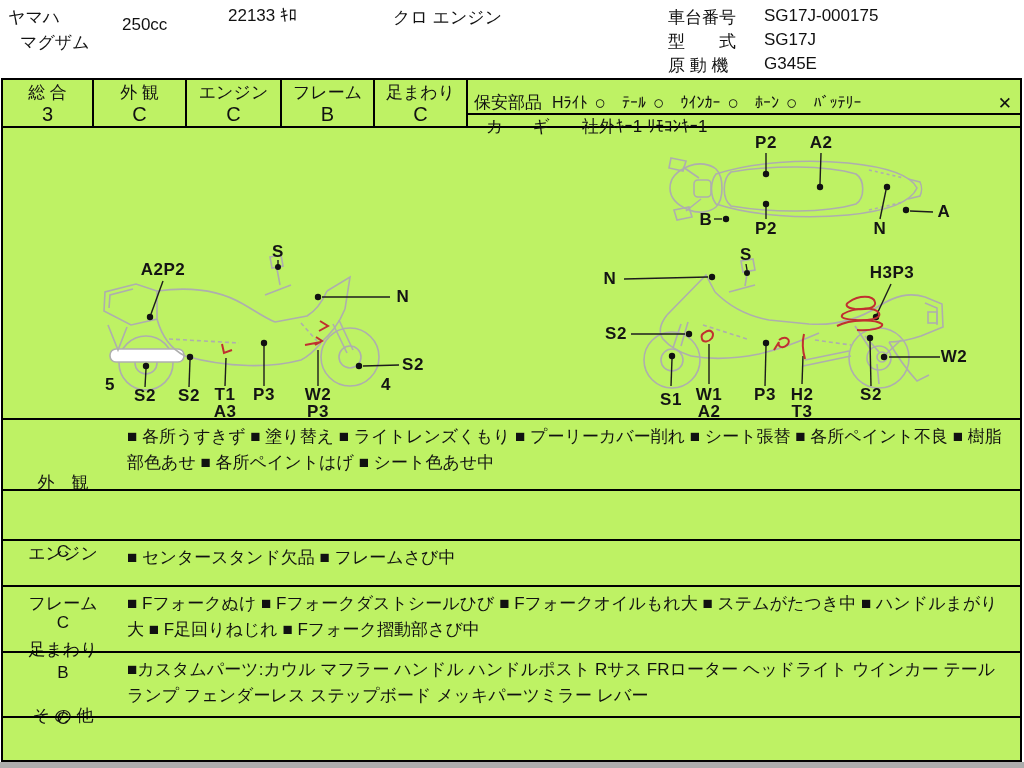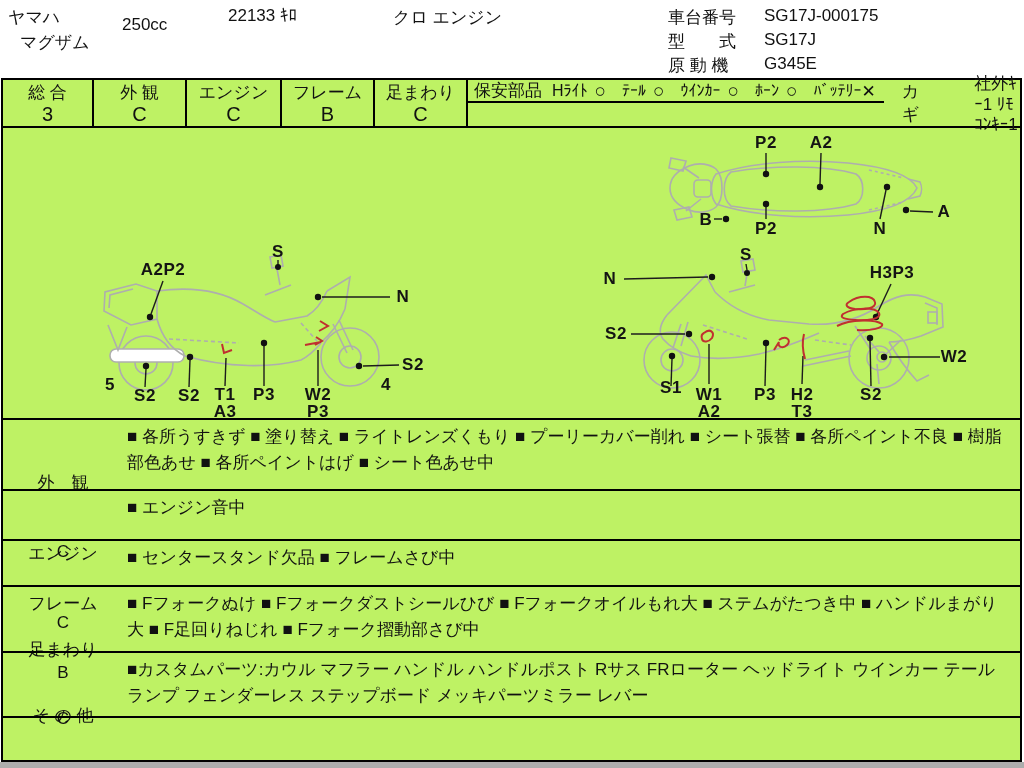--- a/index.html
+++ b/index.html
@@ -33,21 +33,21 @@
   }
   
   #grade-row { display:flex; height:48px; box-sizing:border-box; border-bottom:2px solid #000; }
   .gcell {
     box-sizing:border-box; border-right:2px solid #000;
     display:flex; flex-direction:column; align-items:center; padding-top:3px;
   }
   .gcell .glabel { font-size:17px; line-height:20px; white-space:nowrap; }
   .gcell .gvalue { font-size:20px; line-height:22px; }
   .gc0{width:91px;} .gc1{width:93px;} .gc2{width:95px;} .gc3{width:93px;} .gc4{width:93px;}
-  #safety-cell { flex:1; display:flex; flex-direction:row; }
+  #safety-cell { flex:1; display:flex; flex-direction:column;margin-top:12px; }
   #safety-row1 {
     height:23px; box-sizing:border-box; border-bottom:2px solid #000;
     display:flex; align-items:center; padding:0 6px 0 6px; font-size:15px; white-space:nowrap;
   }
   #safety-row1 .s-title { font-size:17px; margin-right:10px; }
   .s-item { display:flex; align-items:center; margin-right:16px; }
   .s-item:last-child { margin-right:0; flex:1;align-items:flex-end; }
   .s-item .s-label { font-size:16px; }
   .s-item .s-stat { font-size:19px; font-weight:bold; margin-left:7px; line-height:1; }
   .s-item:last-child .s-stat { margin-left:auto; margin-right:2px; font-size:17px; }
@@ -302,21 +302,21 @@
           <span class="dlabel" style="left: 261px; top: 267px;">P3</span>
           <span class="dlabel" style="left: 315px; top: 267px;">W2</span>
           <span class="dlabel" style="left: 315px; top: 284px;">P3</span>
           <span class="dlabel" style="left: 383px; top: 257px;">4</span>
           <span class="dlabel" style="left: 410px; top: 237px;">S2</span>
           <span class="dlabel" style="left: 607px; top: 151px;">N</span>
           <span class="dlabel" style="left: 743px; top: 127px;">S</span>
           <span class="dlabel" style="left: 889px; top: 145px;">H3P3</span>
           <span class="dlabel" style="left: 613px; top: 206px;">S2</span>
           <span class="dlabel" style="left: 951px; top: 229px;">W2</span>
-          <span class="dlabel" style="left: 668px; top: 260px;">S1</span>
+          <span class="dlabel" style="left: 668px; top: 272px;">S1</span>
           <span class="dlabel" style="left: 706px; top: 267px;">W1</span>
           <span class="dlabel" style="left: 706px; top: 284px;">A2</span>
           <span class="dlabel" style="left: 762px; top: 267px;">P3</span>
           <span class="dlabel" style="left: 799px; top: 267px;">H2</span>
           <span class="dlabel" style="left: 799px; top: 284px;">T3</span>
           <span class="dlabel" style="left: 868px; top: 267px;">S2</span>
         </div>
     </div>
 
     <div class="cond-row cr0">
@@ -324,21 +324,20 @@
         <div>外　観</div>
         <div>C</div>
       </div>
       <div class="cond-text">■ 各所うすきず ■ 塗り替え ■ ライトレンズくもり ■ プーリーカバー削れ ■ シート張替 ■ 各所ペイント不良 ■ 樹脂部色あせ ■ 各所ペイントはげ ■ シート色あせ中</div>
     </div>
     <div class="cond-row cr1">
       <div class="cond-label">
         <div>エンジン</div>
         <div>C</div>
       </div>
-      <div class="cond-text">■ エンジン音中</div>
     </div>
     <div class="cond-row cr2">
       <div class="cond-label">
         <div>フレーム</div>
         <div>B</div>
       </div>
       <div class="cond-text">■ センタースタンド欠品 ■ フレームさび中</div>
     </div>
     <div class="cond-row cr3">
       <div class="cond-label">

